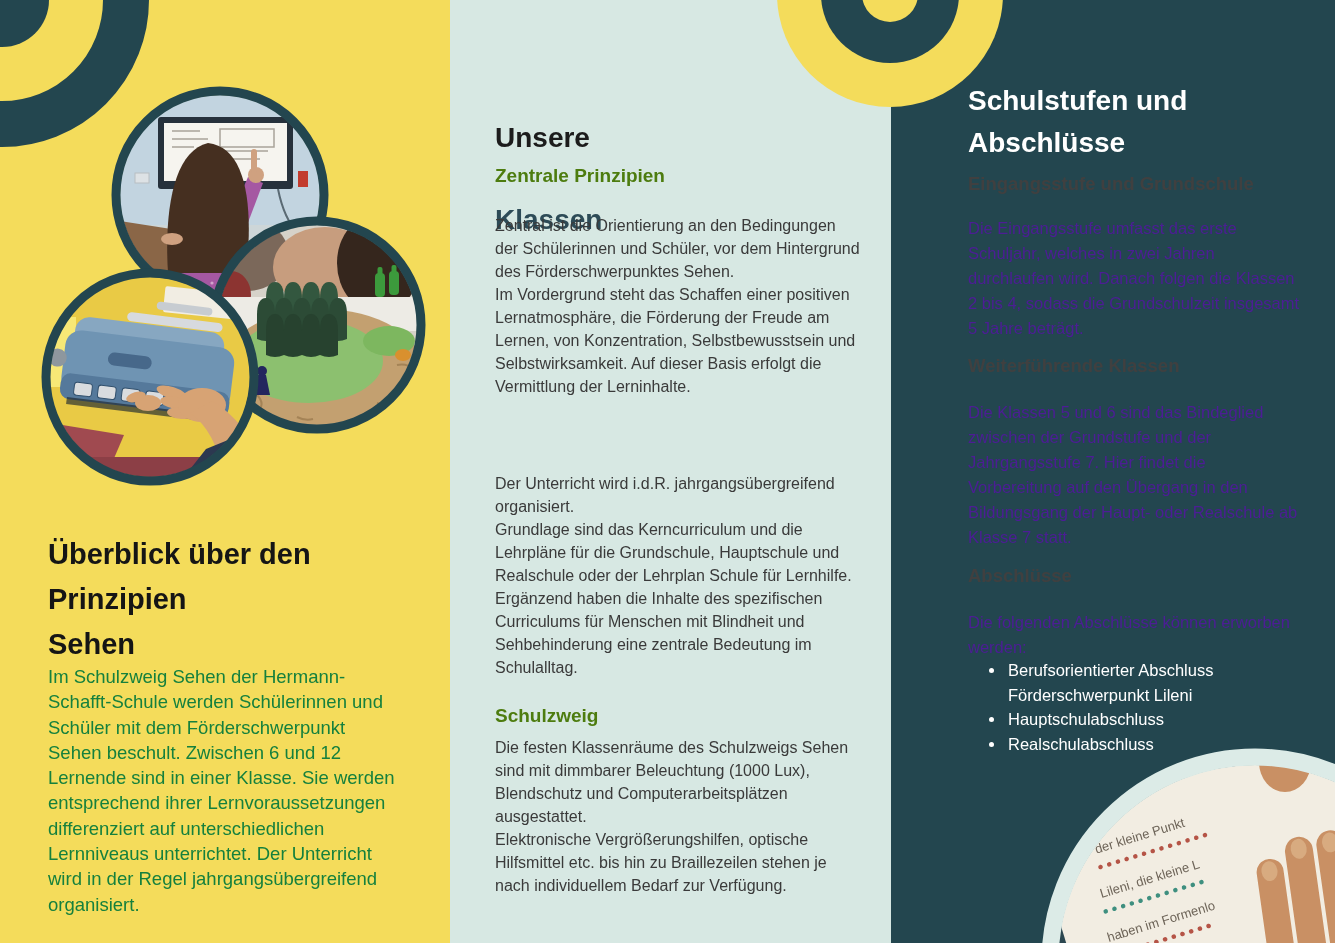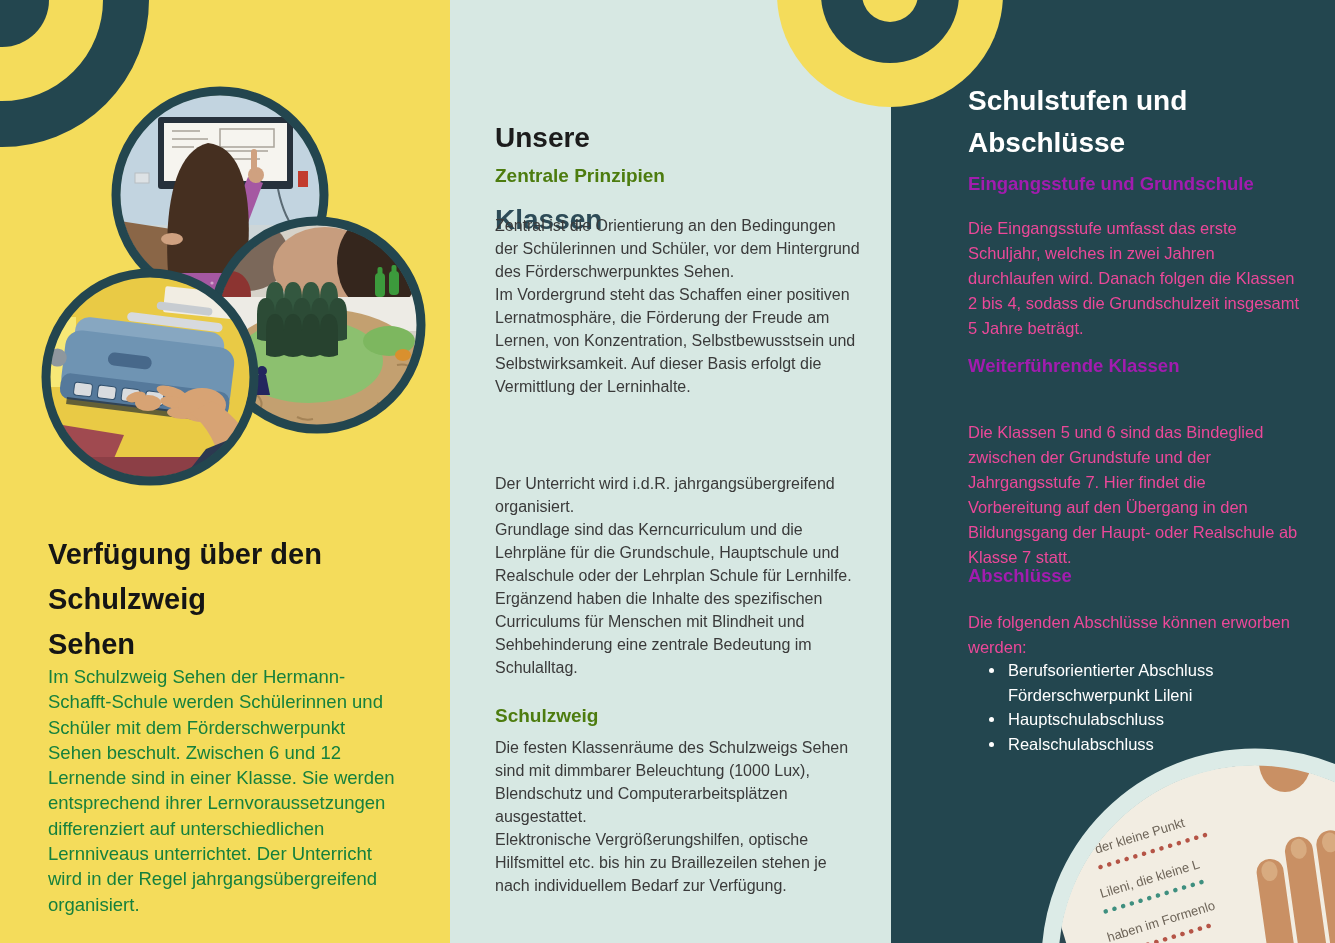--- a/index.html
+++ b/index.html
@@ -33,24 +33,24 @@
   .mid-title .l2 { display:block; color:#2d4b57; }
   .mid-sub    { left:495px; width:370px; font-size:19px; line-height:24px;
                 font-weight:bold; color:#4d7c0f; }
   .mid-sub1 { top:164px; } .mid-sub2 { top:428px; } .mid-sub3 { top:704px; }
   .mid-body   { left:495px; width:372px; font-size:16px; line-height:23px; color:#3a3a3a; }
   .mid-body1 { top:214px; } .mid-body2 { top:472px; } .mid-body3 { top:736px; }
 
   .right-title { left:968px; top:80px; width:345px; font-size:28px; line-height:42px;
                  font-weight:bold; color:#ffffff; }
   .right-sub   { left:968px; width:350px; font-size:18.5px; line-height:24px;
-                 font-weight:bold; color:#a21caf; }
+                 font-weight:bold; color:#404040; }
   .right-sub1 { top:172px; } .right-sub2 { top:354px; } .right-sub3 { top:564px; }
-  .right-body  { left:968px; width:356px; font-size:16.5px; line-height:25px; color:#ec4899; }
-  .right-body1 { top:216px; } .right-body2 { top:420px; } .right-body3 { top:610px; }
+  .right-body  { left:968px; width:356px; font-size:16.5px; line-height:25px; color:#4c1d95; }
+  .right-body1 { top:216px; } .right-body2 { top:400px; } .right-body3 { top:610px; }
 
   .right-bullets { position:absolute; left:990px; top:658px; width:330px; margin:0;
                    padding:0 0 0 16px; color:#ffffff; font-size:16.5px; line-height:24.5px; }
   .right-bullets li { white-space:pre-line; margin:0; padding-left:2px; }
 </style>
 </head>
 <body>
 
 <div class="page">
 
@@ -255,21 +255,21 @@
           <ellipse cx="121" cy="-92" rx="7" ry="9"></ellipse>
         </g>
         <g stroke="#b37c52" stroke-width="2" opacity="0.6" fill="none">
           <path d="M18,8 h20 M50,4 h22 M82,2 h22 M110,8 h20"></path>
         </g>
       </g>
     </g>
     <circle cx="0" cy="0" r="205" fill="none" stroke="#dcebe7" stroke-width="17"></circle>
   </svg>
 
-  <h1 class="tblock left-title" style="margin:0;">Verfügung über den Schulzweig
+  <h1 class="tblock left-title" style="margin:0;">Überblick über den Prinzipien
 Sehen</h1>
   <p class="tblock left-body" style="margin:0;">Im Schulzweig Sehen der Hermann-
 Schafft-Schule werden Schülerinnen und
 Schüler mit dem Förderschwerpunkt
 Sehen beschult. Zwischen 6 und 12
 Lernende sind in einer Klasse. Sie werden
 entsprechend ihrer Lernvoraussetzungen
 differenziert auf unterschiedlichen
 Lernniveaus unterrichtet. Der Unterricht
 wird in der Regel jahrgangsübergreifend

